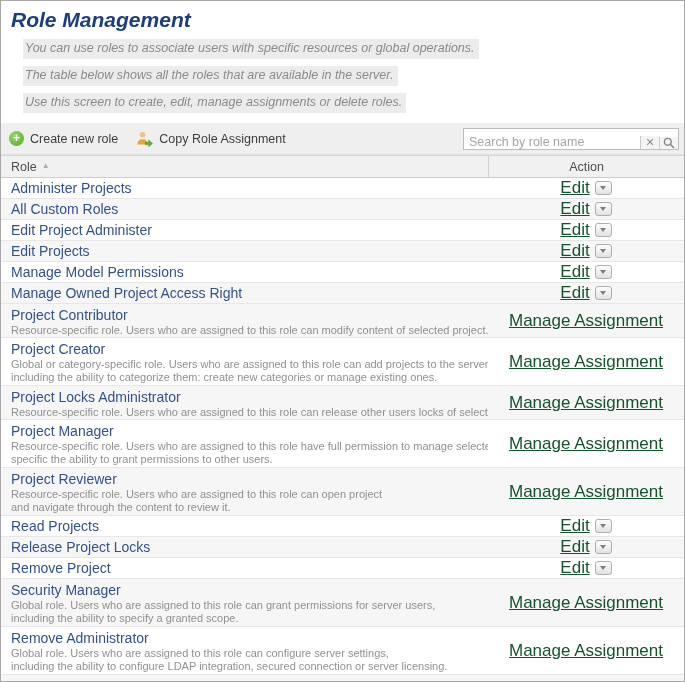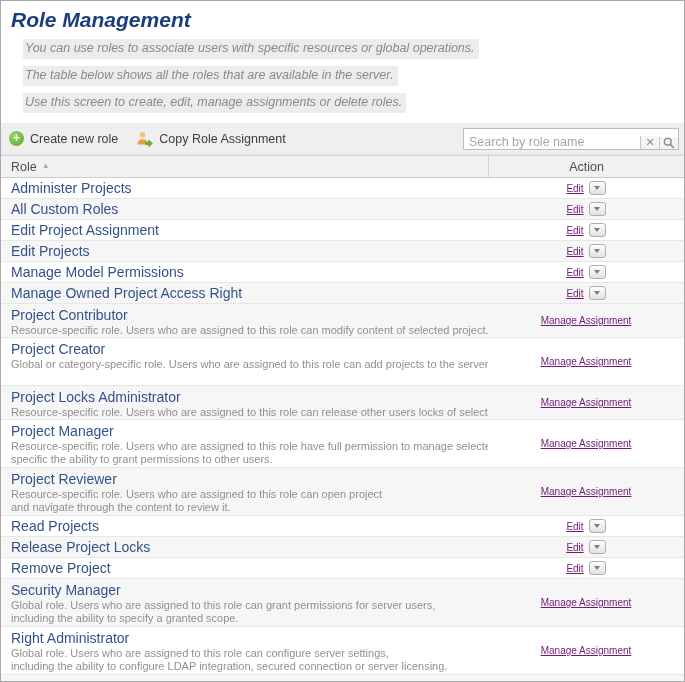--- a/index.html
+++ b/index.html
@@ -104,21 +104,21 @@
   .role-desc {
     color:#909090; font-size:11px; line-height:13px;
     white-space:nowrap;
   }
 
   .cell-action {
     width:196px;
     display:flex; align-items:center; justify-content:center; gap:5px;
   }
   .edit-link, .ma-link {
-    color:#701a75; font-size:10px; text-decoration:underline; cursor:pointer;
+    color:#14532d; font-size:17px; text-decoration:underline; cursor:pointer;
   }
   .dd-btn {
     width:17px; height:14px;
     border:1px solid #aeaeae; border-radius:3px;
     background:linear-gradient(#fdfdfd,#e2e2e2);
     display:flex; align-items:center; justify-content:center;
     cursor:pointer; padding:0;
   }
   .chev {
     width:0; height:0;
@@ -193,21 +193,21 @@
         </div>
         <div class="cell-action">
           <a class="edit-link">Edit</a>
           <button class="dd-btn">
             <span class="chev"></span>
           </button>
         </div>
       </div>
       <div class="row row-simple">
         <div class="cell-role">
-          <div><a class="role-name">Edit Project Assignment</a></div>
+          <div><a class="role-name">Edit Project Administer</a></div>
         </div>
         <div class="cell-action">
           <a class="edit-link">Edit</a>
           <button class="dd-btn">
             <span class="chev"></span>
           </button>
         </div>
       </div>
       <div class="row row-simple shaded">
         <div class="cell-role">
@@ -248,20 +248,21 @@
           <div class="role-desc">Resource-specific role. Users who are assigned to this role can modify content of selected project.</div>
         </div>
         <div class="cell-action">
           <a class="ma-link">Manage Assignment</a>
         </div>
       </div>
       <div class="row row-desc2">
         <div class="cell-role">
           <div><a class="role-name">Project Creator</a></div>
           <div class="role-desc">Global or category-specific role. Users who are assigned to this role can add projects to the server</div>
+          <div class="role-desc">including the ability to categorize them: create new categories or manage existing ones.</div>
         </div>
         <div class="cell-action">
           <a class="ma-link">Manage Assignment</a>
         </div>
       </div>
       <div class="row row-desc1 shaded">
         <div class="cell-role">
           <div><a class="role-name">Project Locks Administrator</a></div>
           <div class="role-desc">Resource-specific role. Users who are assigned to this role can release other users locks of selected project.</div>
         </div>
@@ -327,21 +328,21 @@
           <div><a class="role-name">Security Manager</a></div>
           <div class="role-desc">Global role. Users who are assigned to this role can grant permissions for server users,</div>
           <div class="role-desc">including the ability to specify a granted scope.</div>
         </div>
         <div class="cell-action">
           <a class="ma-link">Manage Assignment</a>
         </div>
       </div>
       <div class="row row-desc2">
         <div class="cell-role">
-          <div><a class="role-name">Right Administrator</a></div>
+          <div><a class="role-name">Remove Administrator</a></div>
           <div class="role-desc">Global role. Users who are assigned to this role can configure server settings,</div>
           <div class="role-desc">including the ability to configure LDAP integration, secured connection or server licensing.</div>
         </div>
         <div class="cell-action">
           <a class="ma-link">Manage Assignment</a>
         </div>
       </div>
       <div class="row row-desc1 shaded">
         <div class="cell-role">
           <div><a class="role-name">User Manager</a></div>

